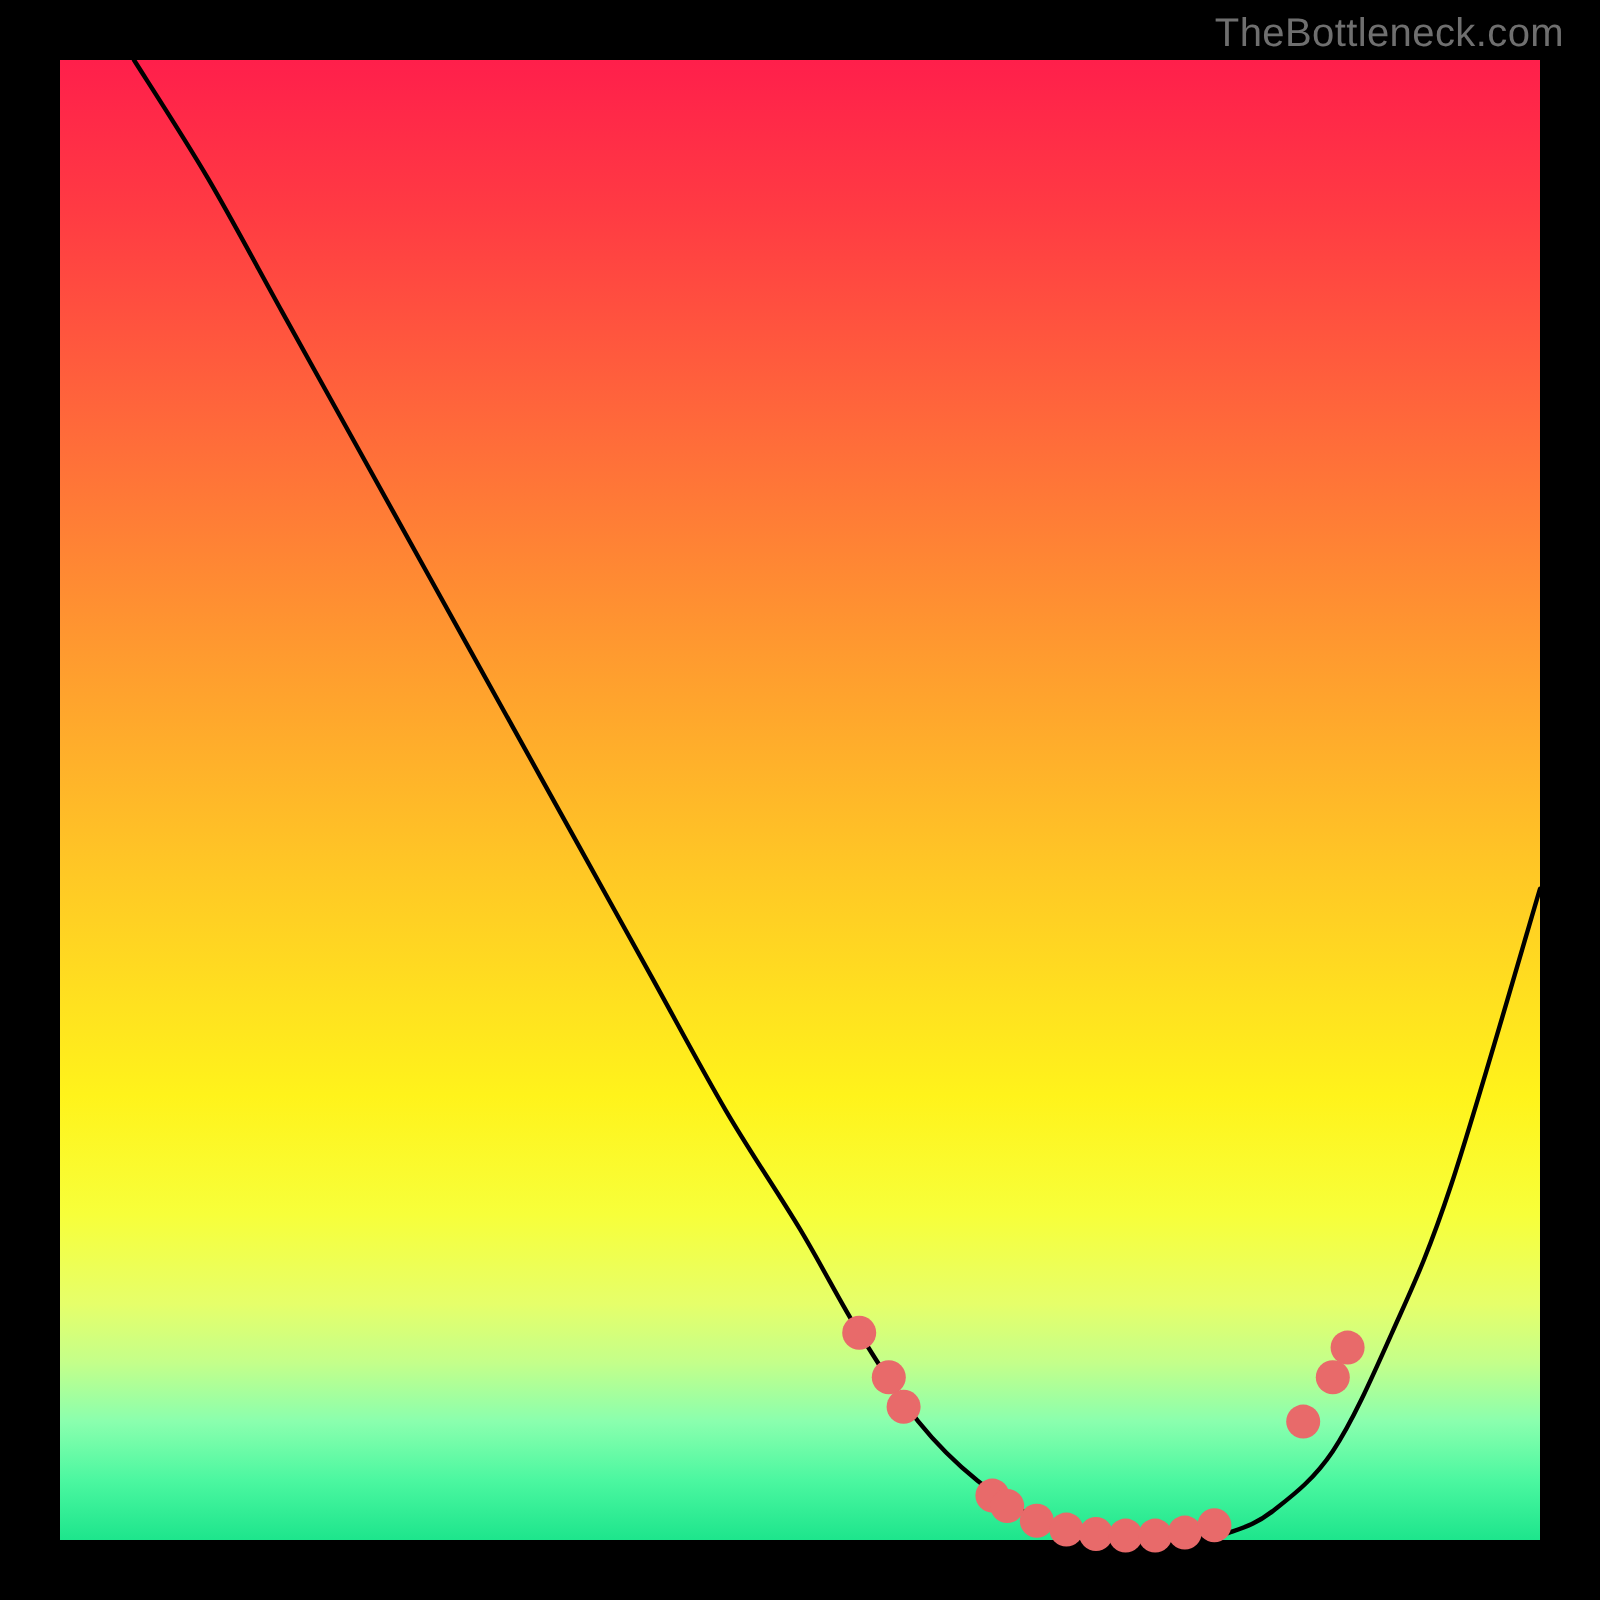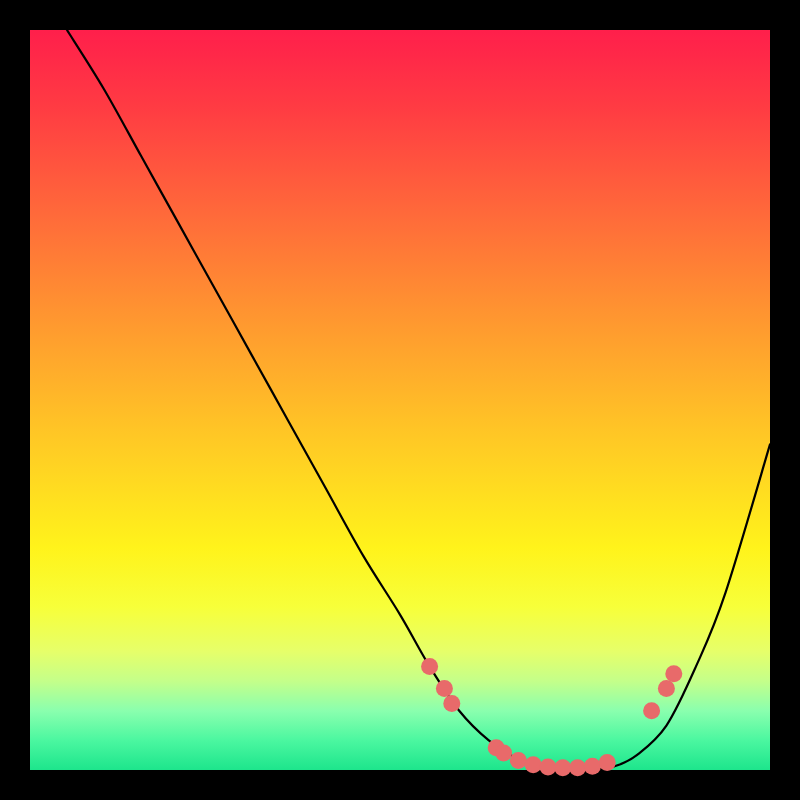--- a/index.html
+++ b/index.html
@@ -58,20 +58,21 @@
     left: 0; top: 0;
     width: 740px;
     height: 740px;
     overflow: visible;
   }
 </style>
 </head>
 <body>
 
 <div class="frame">
+  <div class="watermark">TheBottleneck.com</div>
   <div class="plot-wrap">
     <div class="plot-bg"></div>
     <svg class="curve" viewBox="0 0 740 740">
       <path id="curve-path" fill="none" stroke-width="2.2" stroke-linecap="round" stroke-linejoin="round" d="M 37.0 0.0 C 43.2 9.9, 61.7 38.2, 74.0 59.2 C 86.3 80.2, 98.7 103.6, 111.0 125.8 C 123.3 148.0, 135.7 170.2, 148.0 192.4 C 160.3 214.6, 172.7 236.8, 185.0 259.0 C 197.3 281.2, 209.7 303.4, 222.0 325.6 C 234.3 347.8, 246.7 370.0, 259.0 392.2 C 271.3 414.4, 283.7 436.6, 296.0 458.8 C 308.3 481.0, 320.7 504.4, 333.0 525.4 C 345.3 546.4, 358.9 566.1, 370.0 584.6 C 381.1 603.1, 389.7 620.4, 399.6 636.4 C 409.5 652.4, 419.3 668.5, 429.2 680.8 C 439.1 693.1, 448.9 702.4, 458.8 710.4 C 468.7 718.4, 478.5 724.6, 488.4 728.9 C 498.3 733.2, 509.4 734.4, 518.0 736.3 C 526.6 738.1, 532.8 739.4, 540.2 740.0 C 547.6 740.6, 555.0 740.6, 562.4 740.0 C 569.8 739.4, 577.2 738.8, 584.6 736.3 C 592.0 733.8, 598.2 732.0, 606.8 725.2 C 615.4 718.4, 626.5 710.4, 636.4 695.6 C 646.3 680.8, 656.1 658.6, 666.0 636.4 C 675.9 614.2, 683.3 599.4, 695.6 562.4 C 707.9 525.4, 732.6 439.1, 740.0 414.4" stroke="#000000"></path>
       <g id="markers">
           <circle cx="399.6" cy="636.4" r="8.5" fill="#e86a6a"></circle>
           <circle cx="414.4" cy="658.6" r="8.5" fill="#e86a6a"></circle>
           <circle cx="421.8" cy="673.4" r="8.5" fill="#e86a6a"></circle>
           <circle cx="466.2" cy="717.8" r="8.5" fill="#e86a6a"></circle>
           <circle cx="473.6" cy="723.0" r="8.5" fill="#e86a6a"></circle>

